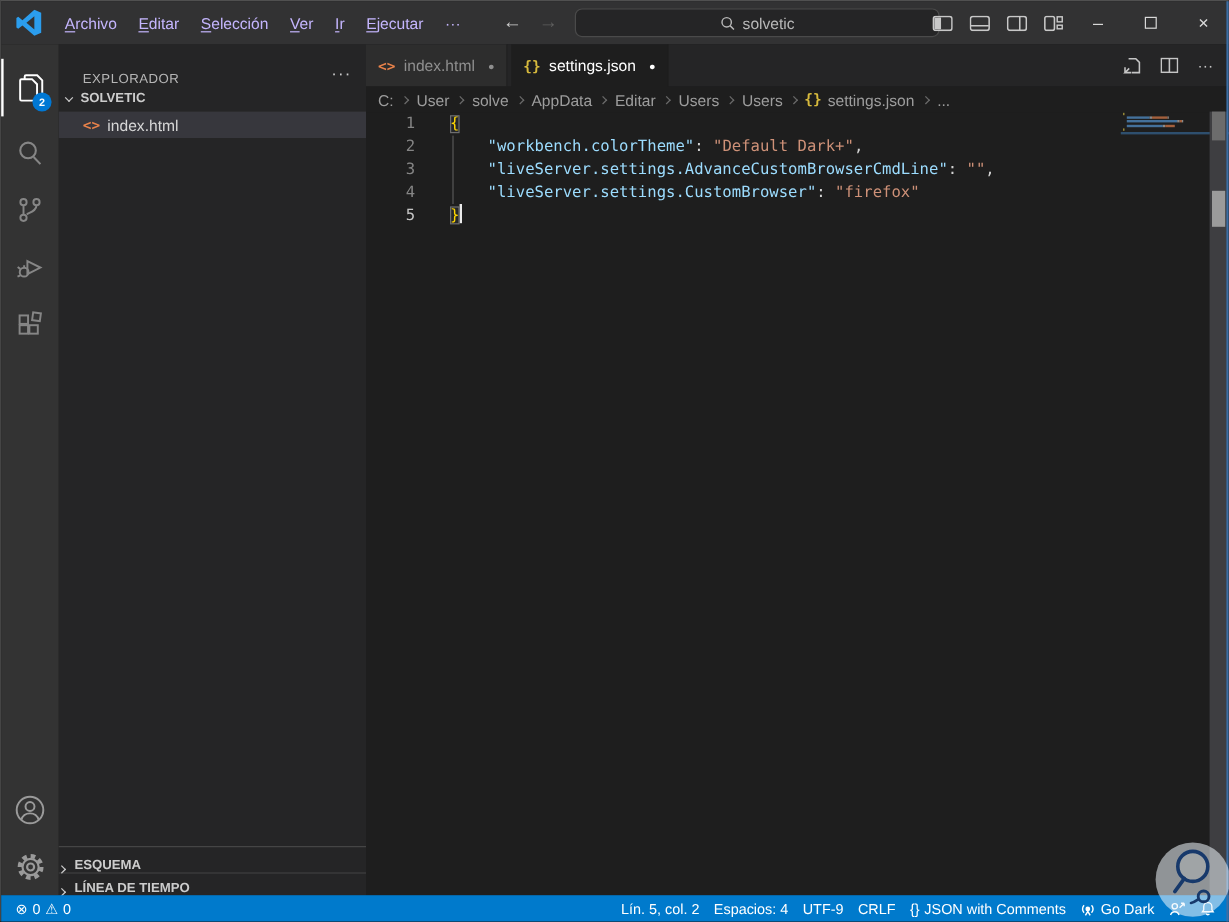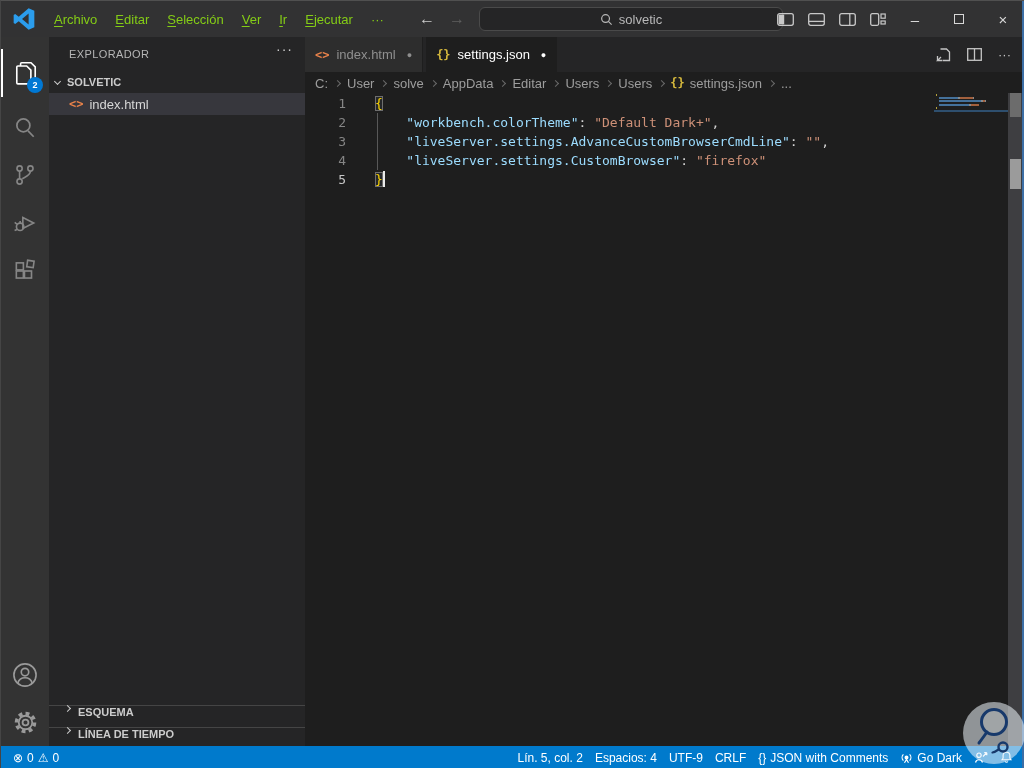--- a/index.html
+++ b/index.html
@@ -5,21 +5,21 @@
   * { margin:0; padding:0; box-sizing:border-box; }
   html,body { width:1024px; height:768px; overflow:hidden; background:#1e1e1e;
               font-family:"Liberation Sans", sans-serif; }
   #window { position:relative; width:1024px; height:768px; background:#1e1e1e;
             color:#cccccc; font-size:13px; border-top:1px solid #505050; border-left:1px solid #454545; }
 
   
   #titlebar { position:absolute; left:0; top:0; width:1024px; height:36px;
               background:#323233; display:flex; align-items:center; }
   #vscode-logo { width:22px; height:22px; margin:0 10px 0 12px; flex:0 0 auto; }
-  .menu-item { display:inline-block; padding:4px 9px; color:#84cc16; font-size:13px;
+  .menu-item { display:inline-block; padding:4px 9px; color:#c4b5fd; font-size:13px;
                border-radius:4px; cursor:default; }
   .menu-item::first-letter { text-decoration:underline; text-underline-offset:2px; }
   .menu-item.no-mnemonic::first-letter { text-decoration:none; }
   #nav-arrows { position:absolute; left:418px; top:0; height:36px; display:flex;
                 align-items:center; gap:14px; font-size:16px; }
   .nav-back { color:#cccccc; } .nav-fwd { color:#5f5f5f; }
   #cmd-center { position:absolute; left:478px; top:6px; width:304px; height:24px;
                 background:#252526; border:1px solid #4a4a4a; border-radius:6px;
                 display:flex; align-items:center; justify-content:center; gap:6px;
                 color:#b8b8b8; font-size:13px; }
@@ -33,37 +33,37 @@
   #activitybar { position:absolute; left:0; top:36px; width:48px; height:709px; background:#333333; }
   .ab-item { position:absolute; left:0; width:48px; height:48px; display:flex;
              align-items:center; justify-content:center; color:#868686; }
   .ab-item.active { color:#ffffff; border-left:2px solid #ffffff; }
   .ab-badge { position:absolute; right:6px; bottom:4px; min-width:16px; height:16px;
               border-radius:50%; background:#0078d4; color:#fff; font-size:9px;
               display:flex; align-items:center; justify-content:center; font-weight:bold; }
 
   
   #sidebar { position:absolute; left:48px; top:36px; width:256px; height:709px; background:#252526; }
-  #sb-header { position:absolute; left:0; top:0; width:100%; height:34px; display:flex;
+  #sb-header { position:absolute; left:0; top:12px; width:100%; height:34px; display:flex;
                align-items:center; }
   #sb-title { margin-left:20px; font-size:11px; color:#b6b6b6; letter-spacing:.4px; }
   #sb-actions { position:absolute; right:12px; top:4px; color:#cccccc; font-size:14px; letter-spacing:1px; }
   .chev { display:inline-block; width:5px; height:5px; border-right:1.4px solid #cccccc;
           border-bottom:1.4px solid #cccccc; }
   .chev-down { transform:rotate(45deg); margin-bottom:2px; }
   .chev-right { transform:rotate(-45deg); }
   #sb-section { position:absolute; left:0; top:34px; width:100%; height:22px; display:flex;
                 align-items:center; gap:7px; padding-left:6px; font-weight:bold; font-size:11px;
                 color:#cccccc; }
   #sb-file { position:absolute; left:0; top:56px; width:100%; height:22px; background:#37373d;
              display:flex; align-items:center; padding-left:20px; gap:6px; color:#d7d7d7; }
   .html-glyph { color:#e8824a; font-weight:bold; font-size:12px; font-family:"DejaVu Sans Mono",monospace; }
   .json-glyph { color:#d7ba3d; font-weight:bold; font-size:12px; font-family:"DejaVu Sans Mono",monospace; }
-  .sb-bottom { position:absolute; left:0; width:100%; display:flex; align-items:flex-start; gap:8px;
-               padding-left:16px; font-weight:bold; font-size:11px; color:#cccccc;
+  .sb-bottom { position:absolute; left:0; width:100%; display:flex; align-items:flex-end; gap:8px;
+               padding-left:0; font-weight:bold; font-size:11px; color:#cccccc;
                border-top:1px solid rgba(130,130,130,.35); }
   #sb-outline { top:668px; height:22px; }
   #sb-timeline { top:690px; height:19px; }
 
   
   #editor { position:absolute; left:304px; top:36px; width:720px; height:709px; background:#1e1e1e; }
   #tabbar { position:absolute; left:0; top:0; width:100%; height:35px; background:#252526;
             display:flex; }
   .tab { height:35px; display:flex; align-items:center; gap:7px; padding:0 10px;
          background:#2d2d2d; color:#8f8f8f; border-right:1px solid #1e1e1e; font-size:13px; }

